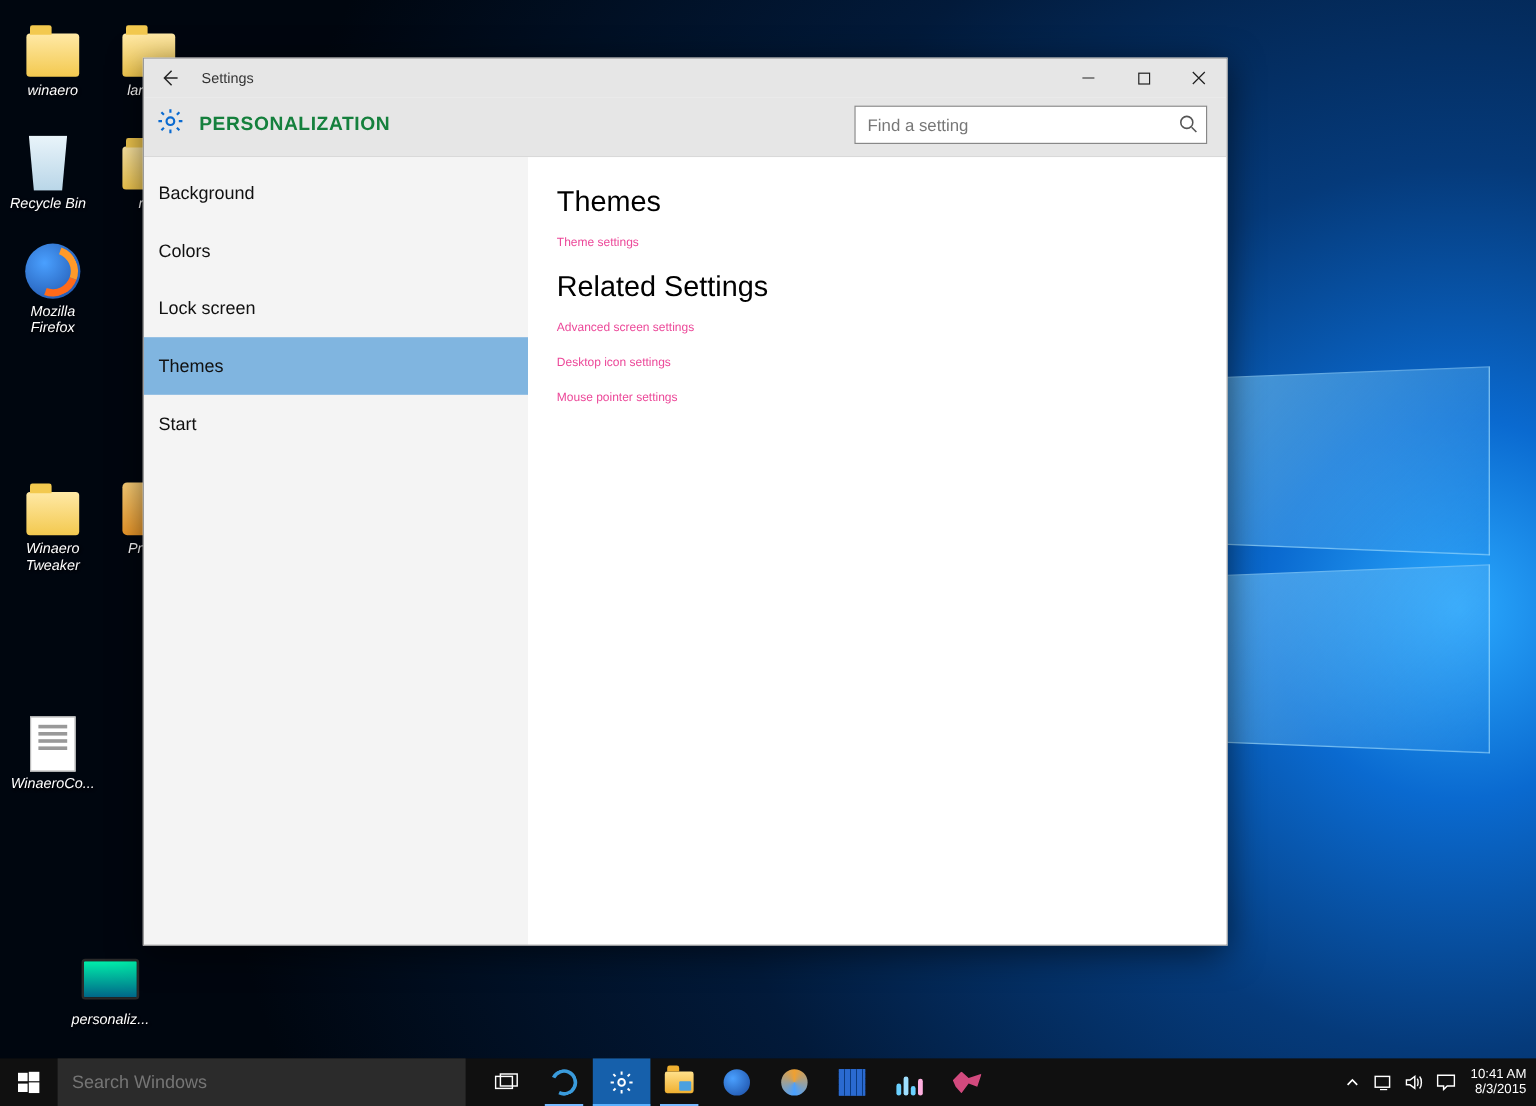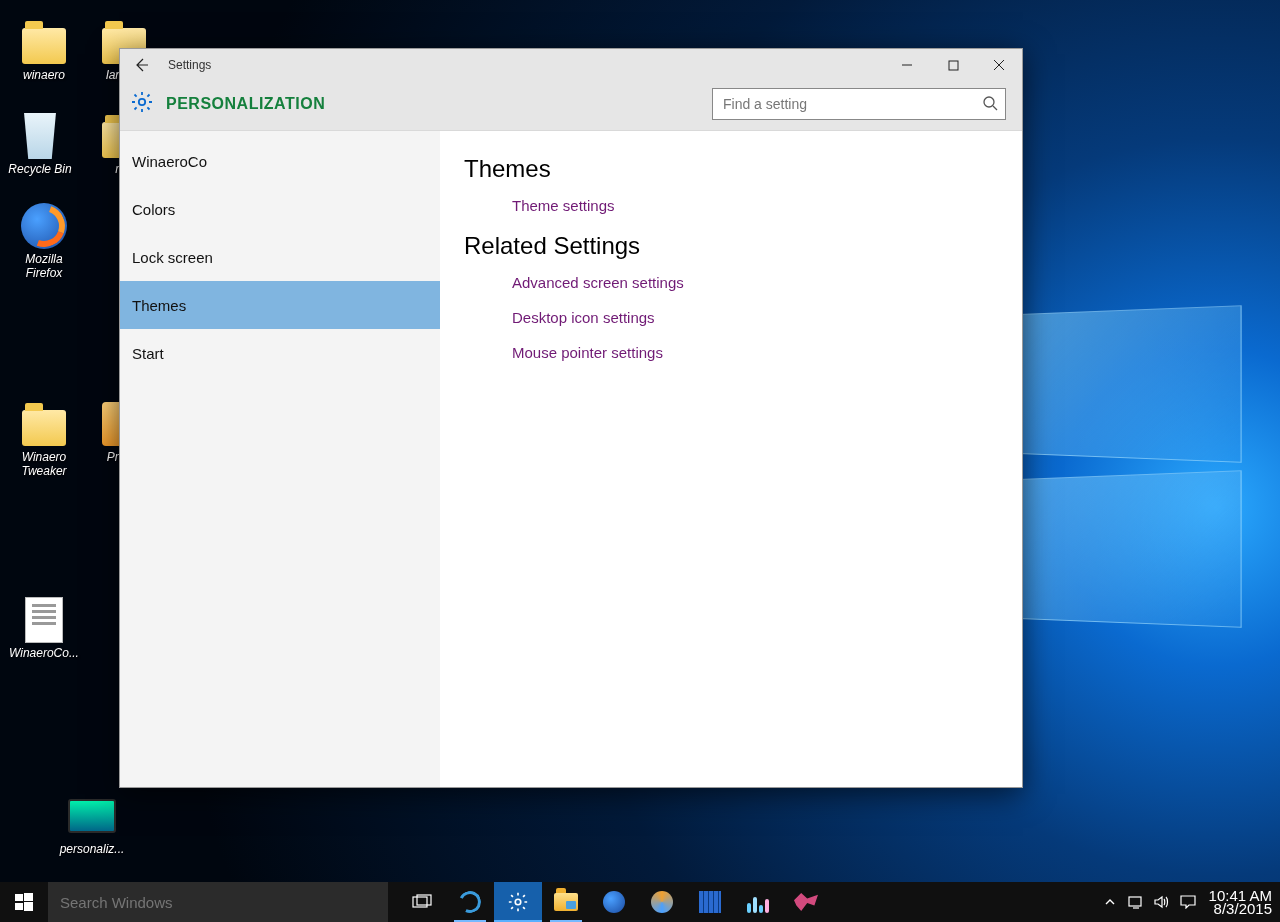--- a/index.html
+++ b/index.html
@@ -82,39 +82,39 @@
     .search-mag { position:absolute; right:8px; top:7px; }
 
     .body-row { flex:1; display:flex; min-height:0;}
     .sidebar { width:320px; background:#f4f4f4; padding-top:6px;}
     .side-item { height:48px; display:flex; align-items:center; padding-left:12px; font-size:15px; color:#111; cursor:pointer;}
     .side-item.active { background:#80b5e0; }
 
     .content { flex:1; padding:24px 24px 24px 24px; background:#fff;}
     .section-h { font-size:24px; font-weight:400; color:#000; margin-bottom:14px;}
     .section-h.rel { margin-top:16px; }
-    .link { color:#701a75; font-size:15px; cursor:pointer; margin-bottom:18px; display:block;margin-left:48px;}
+    .link { color:#ec4899; font-size:10px; cursor:pointer; margin-bottom:18px; display:block;}
 
     
     .taskbar {
       position:absolute; left:0; right:0; bottom:0; height:40px;
       background:#101010; display:flex; align-items:center; color:#fff;
     }
     .start-btn { width:48px; height:40px; display:flex;align-items:center;justify-content:center;cursor:pointer;}
     .win-logo { fill:#fff; }
     .search-box { width:340px; height:40px; background:#2b2b2b; display:flex; align-items:center; padding-left:12px; font-size:15px; color:#bebebe; cursor:text; border:none; outline:none;}
     .task-sep { width:10px; }
     .task-icon { width:48px; height:40px; display:flex;align-items:center;justify-content:center;cursor:pointer; position:relative;}
     .task-icon.active{background:#1660ab;}
     .task-icon.active::after{content:"";position:absolute;left:0;right:0;bottom:0;height:2px;background:#59b0ff;}
     .task-underline::after{content:"";position:absolute;left:8px;right:8px;bottom:0;height:2px;background:#76b9ff;}
     .tb-spacer2{flex:1;}
     .tray { display:flex; align-items:center; gap:8px; padding-right:4px;}
     .tray-ic { width:18px; height:18px; display:flex;align-items:center;justify-content:center; cursor:pointer;}
-    .clock { font-size:15px; line-height:13px; text-align:right; padding:0 8px; cursor:pointer;}
+    .clock { font-size:11px; line-height:13px; text-align:right; padding:0 8px; cursor:pointer;}
 
     
     .edge-ic{width:22px;height:22px;border-radius:50%;border:3px solid #3a9bdc;border-left-color:transparent;transform:rotate(-20deg);}
     .gear-ic{width:22px;height:22px;}
     .folder-ic{width:24px;height:18px;background:linear-gradient(#ffe08a,#f0b030);border-radius:2px;position:relative;}
     .folder-ic::before{content:"";position:absolute;top:-5px;left:2px;width:10px;height:5px;background:#f0b030;border-radius:2px 2px 0 0;}
     .folder-ic::after{content:"";position:absolute;right:2px;bottom:2px;width:10px;height:8px;background:#4aa0e0;border-radius:1px;}
     .ff-ic{width:22px;height:22px;border-radius:50%;background:radial-gradient(circle at 35% 35%, #4aa0ff,#1a4aa0);}
     .swirl-ic{width:22px;height:22px;border-radius:50%;background:conic-gradient(#f0a030,#4aa0ff,#f0a030);}
     .grid-ic{width:22px;height:22px;background:repeating-linear-gradient(90deg,#2a6ad0 0 4px,#0a3a80 4px 5px),repeating-linear-gradient(0deg,#2a6ad0 0 4px,#0a3a80 4px 5px);}
@@ -230,21 +230,21 @@
           <circle cx="7" cy="7" r="5"></circle>
             <path d="M11 11l4 4"></path>
         </svg>
       </span>
     </div>
   </div>
 
   <div class="body-row">
     <div class="sidebar" id="sidebar">
         <div class="side-item">
-          <span>WinaeroCo</span>
+          <span>Background</span>
         </div>
         <div class="side-item">
           <span>Colors</span>
         </div>
         <div class="side-item">
           <span>Lock screen</span>
         </div>
         <div class="side-item active">
           <span>Themes</span>
         </div>

